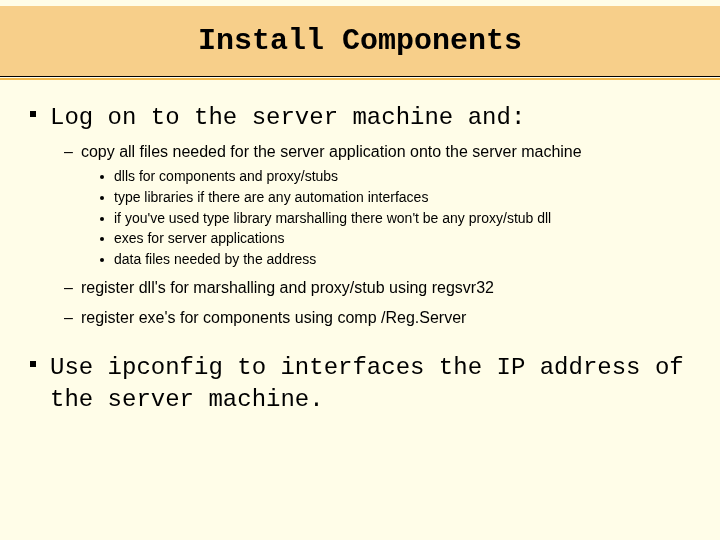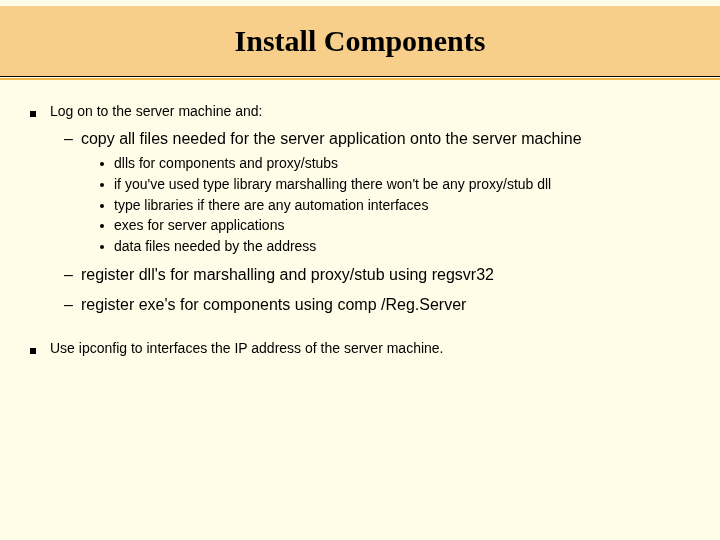--- a/index.html
+++ b/index.html
@@ -19,21 +19,21 @@
   }
   .title-band {
     background: #f7cf8a;
     height: 70px;
     margin-top: 6px;
     display: flex;
     align-items: center;
     justify-content: center;
   }
   .title-text {
-    font-family: Liberation Serif, serif;
+    font-family: Liberation Mono, monospace;
     font-weight: 700;
     font-size: 30px;
     color: #000;
   }
   .separator {
     height: 4px;
     display: flex;
     flex-direction: column;
   }
   .sep-top { height: 1px; background: #000; }
@@ -50,21 +50,21 @@
   .lvl1-item {
     display: flex;
     align-items: flex-start;
     gap: 14px;
     margin-bottom: 6px;
   }
   .square-bullet {
     width: 6px; height: 6px; background: #000; flex: 0 0 auto;
     margin-top: 9px;
   }
-  .lvl1-text { font-size: 14px; line-height: 1.3; }
+  .lvl1-text { font-size: 24px; line-height: 1.3; font-family: Liberation Mono, monospace; }
 
   
   .lvl2 { padding-left: 34px; }
   .lvl2-item {
     display: flex;
     align-items: flex-start;
     gap: 8px;
     margin-top: 8px;
   }
   .dash-bullet {
@@ -117,25 +117,25 @@
               <span class="dash-bullet">–</span>
               <span class="lvl2-text">copy all files needed for the server application onto the server machine</span>
             </div>
             <ul class="lvl3">
               <li class="lvl3-item">
                 <span class="dot-bullet"></span>
                 <span class="lvl3-text">dlls for components and proxy/stubs</span>
               </li>
               <li class="lvl3-item">
                 <span class="dot-bullet"></span>
-                <span class="lvl3-text">if you've used type library marshalling there won't be any proxy/stub dll</span>
+                <span class="lvl3-text">type libraries if there are any automation interfaces</span>
               </li>
               <li class="lvl3-item">
                 <span class="dot-bullet"></span>
-                <span class="lvl3-text">type libraries if there are any automation interfaces</span>
+                <span class="lvl3-text">if you've used type library marshalling there won't be any proxy/stub dll</span>
               </li>
               <li class="lvl3-item">
                 <span class="dot-bullet"></span>
                 <span class="lvl3-text">exes for server applications</span>
               </li>
               <li class="lvl3-item">
                 <span class="dot-bullet"></span>
                 <span class="lvl3-text">data files needed by the address</span>
               </li>
             </ul>

